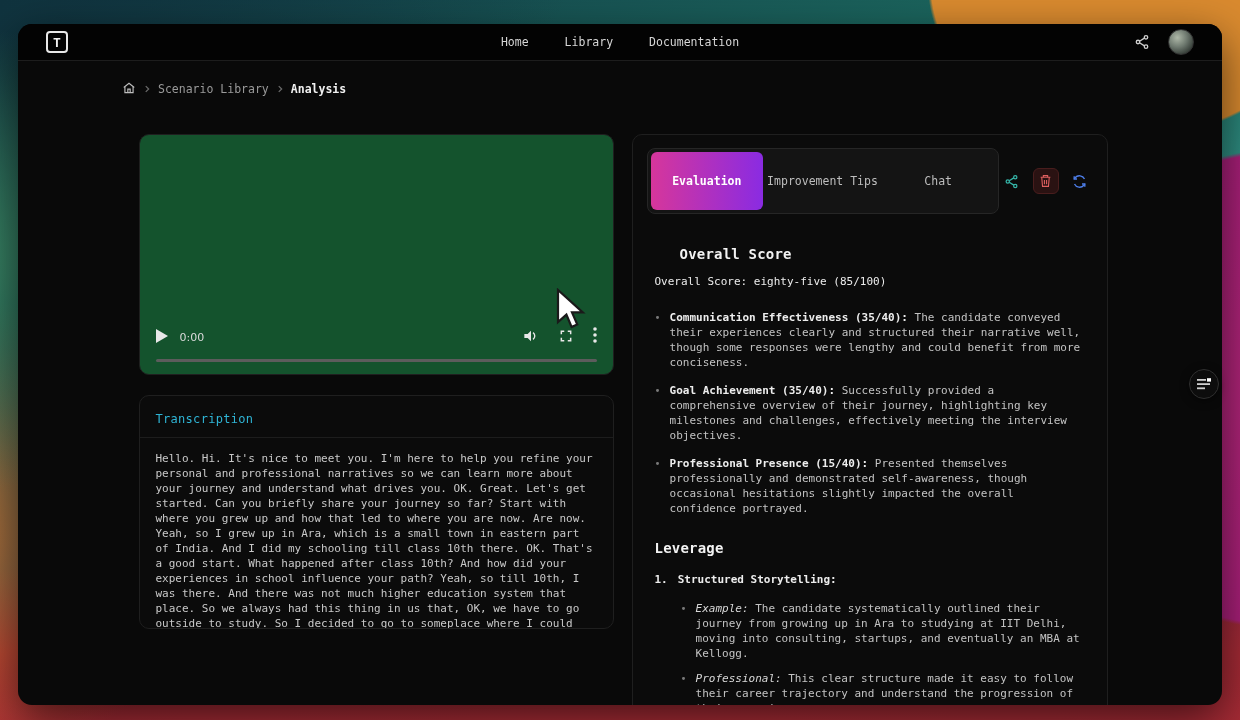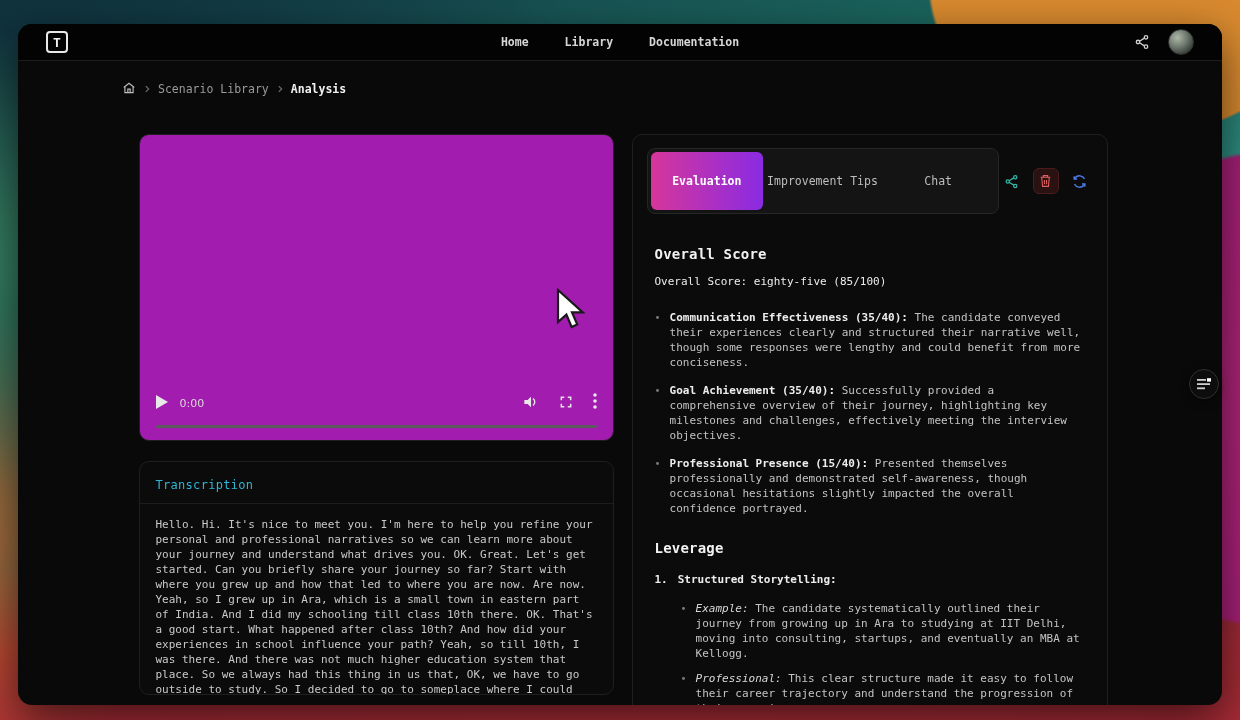--- a/index.html
+++ b/index.html
@@ -24,42 +24,42 @@
     box-shadow:0 14px 44px rgba(0,0,0,.6); }
 
   
   .topnav { position:relative; height:37px; background:#030303;
     border-bottom:1px solid #1d1d1d; display:flex; align-items:center; padding:0 28px; }
   .logo { width:22px; height:22px; border:2px solid #e8e8e8; border-radius:4px;
     color:#f2f2f2; font-size:13px; font-weight:bold; display:flex;
     align-items:center; justify-content:center; }
   .navlinks { position:absolute; left:50%; top:0; height:100%; transform:translateX(-50%);
     display:flex; align-items:center; gap:36px; }
-  .navlink { color:#d6d6d6; font-size:11.5px; cursor:pointer;font-weight:bold; }
+  .navlink { color:#d6d6d6; font-size:11.5px; cursor:pointer; }
   .nav-right { margin-left:auto; display:flex; align-items:center; gap:18px; }
   .iconbtn svg { display:block; }
   .avatar { width:26px; height:26px; border-radius:50%;
     background:radial-gradient(circle at 35% 32%, #aeb8a8 0%, #6f7a70 42%, #3a423c 75%, #20251f 100%);
     border:1px solid #333; }
 
   
   .breadcrumb { display:flex; align-items:center; gap:6px; margin:20px 12px 0 104px; height:16px; }
   .crumb { font-size:11.5px; color:#9a9a9a; }
   .crumb.current { color:#f0f0f0; font-weight:bold; }
   .sep svg { display:block; }
 
   
   .main { display:flex; gap:18px; width:963px; margin:37px auto 0; align-items:flex-start; }
   .col-left { flex:0 0 475px; }
   .col-right { flex:1; }
 
   .card { background:#0b0b0b; border:1px solid #1f1f1f; border-radius:10px; }
 
   
-  .video-card { height:307px; background:#a21caf; position:relative; overflow:hidden; }
+  .video-card { height:241px; background:#14532d; position:relative; overflow:hidden; }
   .video-controls { position:absolute; left:0; right:0; bottom:22px; height:30px;
     display:flex; align-items:center; padding:0 16px; gap:12px; }
   .vc-time { color:#dadada; font-size:11px; font-family:"DejaVu Sans","Liberation Sans",sans-serif; }
   .vc-right { margin-left:auto; display:flex; align-items:center; gap:20px; }
   .seekbar { position:absolute; left:16px; right:16px; bottom:12px; height:3px;
     background:#5c5c5c; border-radius:2px; }
 
   
   .transcription-card { margin-top:20px; height:234px; overflow:hidden; }
   .trans-head { padding:12px 16px 10px; border-bottom:1px solid #1d1d1d; }
@@ -74,21 +74,21 @@
   .tab { flex:1; text-align:center; padding:22px 4px; font-size:11.5px; color:#bdbdbd;
     border-radius:6px; cursor:pointer; white-space:nowrap; }
   .tab.active { background:linear-gradient(90deg,#d6369b 0%,#8a2be2 100%);
     color:#fff; font-weight:bold; }
   .tab-actions { margin-left:auto; display:flex; gap:8px; }
   .act-btn { width:26px; height:26px; border-radius:6px; display:flex; align-items:center;
     justify-content:center; cursor:pointer; }
   .act-btn.delete { background:#2a1212; border:1px solid #491d1d; }
 
   .eval-body { padding:32px 24px 0 22px; }
-  .h2 { color:#f2f2f2; font-size:14px; font-weight:bold; letter-spacing:.2px; }
+  .h2 { color:#f2f2f2; font-size:14px; font-weight:bold; letter-spacing:.2px;margin-left:25px; }
   .summary { color:#ededed; font-size:11px; font-weight:normal; margin:13px 0 22px; }
   .bullet { display:flex; gap:9px; margin-bottom:13px; }
   .dot { color:#7a7a7a; font-size:10px; line-height:15px; }
   .btext { font-size:11px; color:#c3c3c3; line-height:15px; }
   .lead { font-weight:bold; color:#ededed; }
   .ilead { font-style:italic; color:#d8d8d8; }
   .strengths-h { margin:24px 0 16px; }
   .numitem { display:flex; gap:10px; margin-bottom:14px; }
   .num { color:#ededed; font-size:11px; font-weight:bold; line-height:15px; }
   .ntitle { color:#ededed; font-size:11px; font-weight:bold; line-height:15px; }

